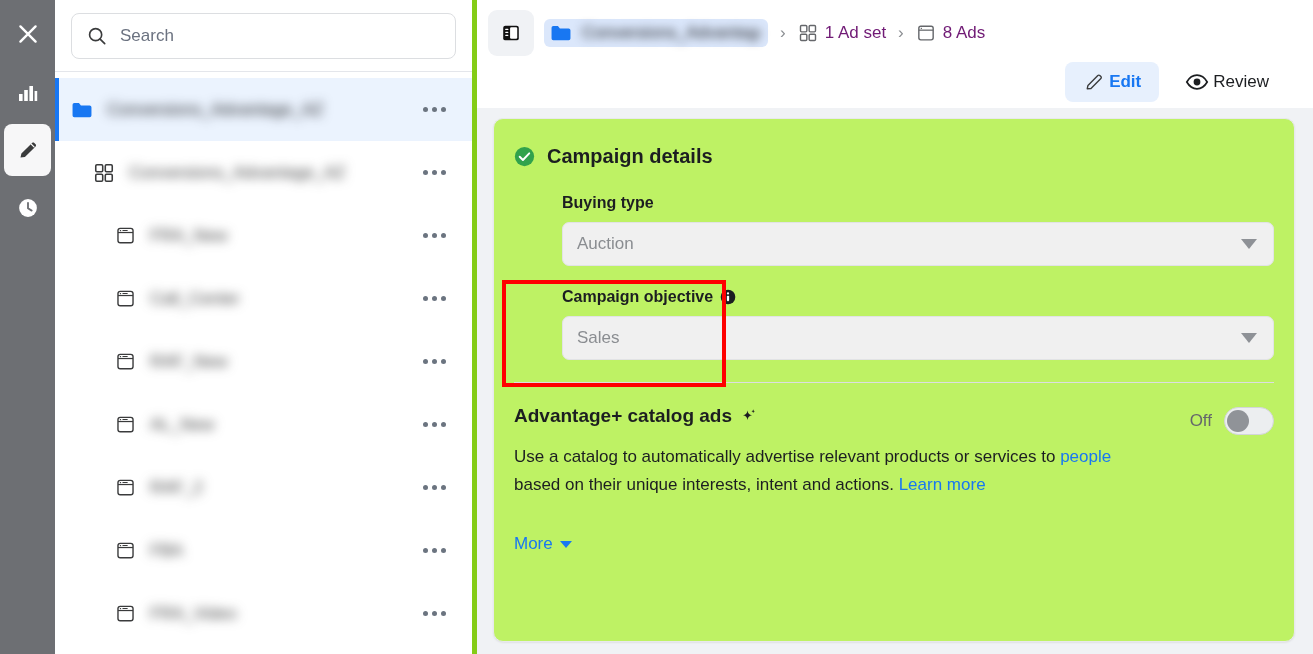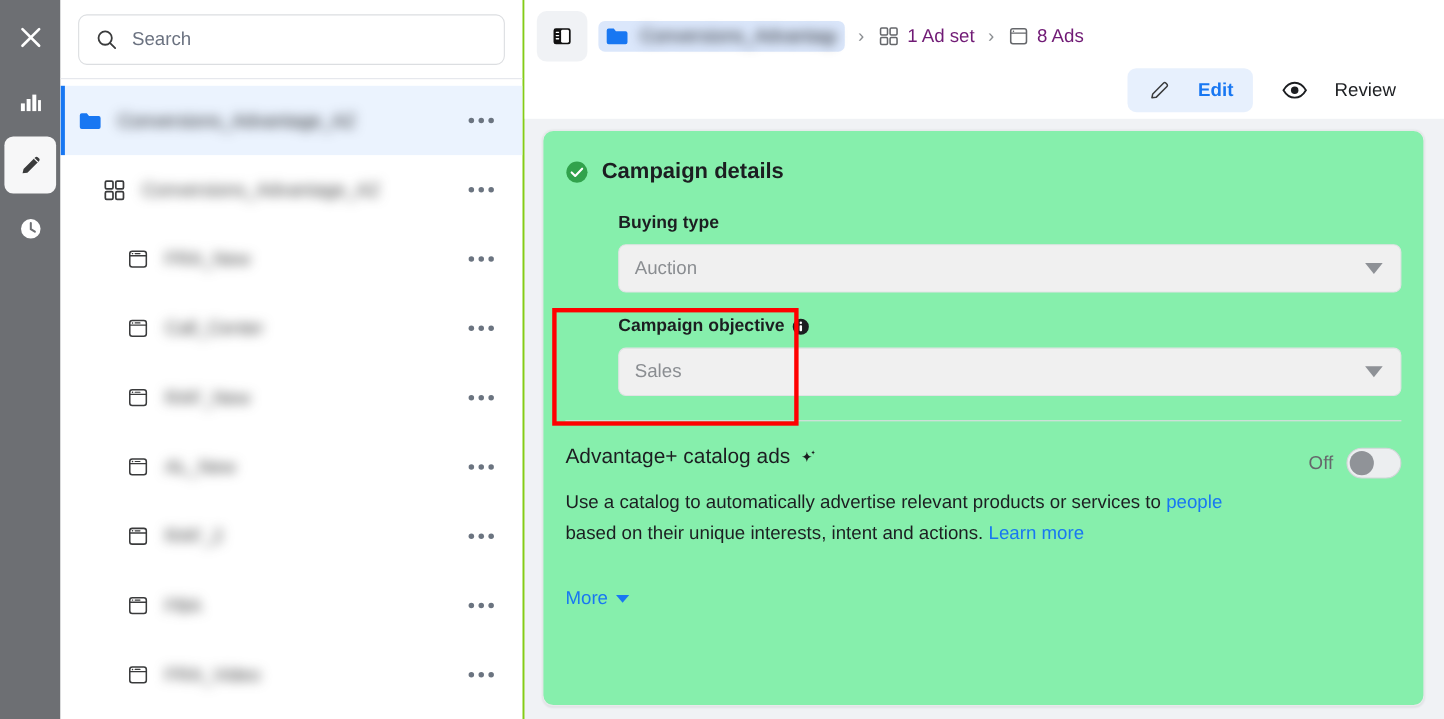--- a/index.html
+++ b/index.html
@@ -28,21 +28,21 @@
     cursor: pointer;
   }
   .rail-btn.active { background: #f7f7f8; }
   .rail-btn svg { display: block; }
 
   
   .sidebar {
     width: 422px; flex: 0 0 422px;
     height: 654px;
     background: #ffffff;
-    border-right: 2px solid #84cc16;
+    border-right: 5px solid #84cc16;
     display: flex; flex-direction: column;
     position: relative;
   }
   .search-wrap { padding: 13px 16px 12px 16px; }
   .search-box {
     height: 46px;
     border: 1px solid #dcdee1;
     border-radius: 8px;
     display: flex; align-items: center;
     padding: 0 14px;
@@ -123,30 +123,30 @@
     user-select: none;
   }
   .chev { color: #8a8d91; font-size: 17px; padding: 0 2px; }
   .crumb {
     display: flex; align-items: center; gap: 7px;
     font-size: 17px; color: #701a75;
     cursor: pointer;
   }
   .actions { display: flex; align-items: center; justify-content: flex-end; gap: 8px; height: 53px; padding-right: 10px; }
   .act-btn {
-    display: flex; align-items: center; gap: 24px;
+    display: flex; align-items: center; gap: 4px;
     padding: 9px 18px; border-radius: 8px;
     font-size: 17px; cursor: pointer;
   }
   .act-btn.primary { background: #e7f0fd; color: #1877f2; font-weight: bold; }
   .act-btn.plain { color: #1c1e21; }
 
   .content { flex: 1; padding: 10px 18px 0 16px; overflow: hidden; }
   .card {
-    background: #86efac;
+    background: #bef264;
     border-radius: 10px;
     border: 1px solid #e8e9eb;
     box-shadow: 0 1px 2px rgba(0,0,0,.07);
     height: 524px;
     padding: 26px 20px 0 20px;
     position: relative;
   }
   .card-title { display: flex; align-items: center; gap: 12px; margin-bottom: 26px; }
   .check-ic { width: 21px; height: 21px; flex: 0 0 auto; }
   .card-title span { font-size: 20px; font-weight: bold; color: #1c1e21; }
@@ -180,21 +180,21 @@
     position: absolute;
     left: 8px; top: 161px;
     width: 224px; height: 107px;
     border: 4px solid #ff0000;
     pointer-events: none;
     z-index: 5;
   }
   .hr { height: 1px; background: #dcdee1; margin: 12px 0 22px 0; }
 
   .adv-head { display: flex; align-items: flex-start; justify-content: space-between; }
-  .adv-title { font-size: 19px; font-weight: normal; color: #1c1e21; display: flex; align-items: center; gap: 8px; justify-content: flex-end; }
+  .adv-title { font-size: 19px; font-weight: bold; color: #1c1e21; display: flex; align-items: center; gap: 8px; justify-content: flex-end; }
   .adv-right { display: flex; align-items: center; gap: 12px; padding-top: 2px; }
   .adv-right .off-label { font-size: 17px; color: #65676b; }
   .toggle {
     width: 50px; height: 28px; border-radius: 14px;
     background: #eceef0; border: 1px solid #d3d5d9;
     position: relative; cursor: pointer;
   }
   .toggle .knob {
     position: absolute; left: 2px; top: 2px;
     width: 22px; height: 22px; border-radius: 50%;

